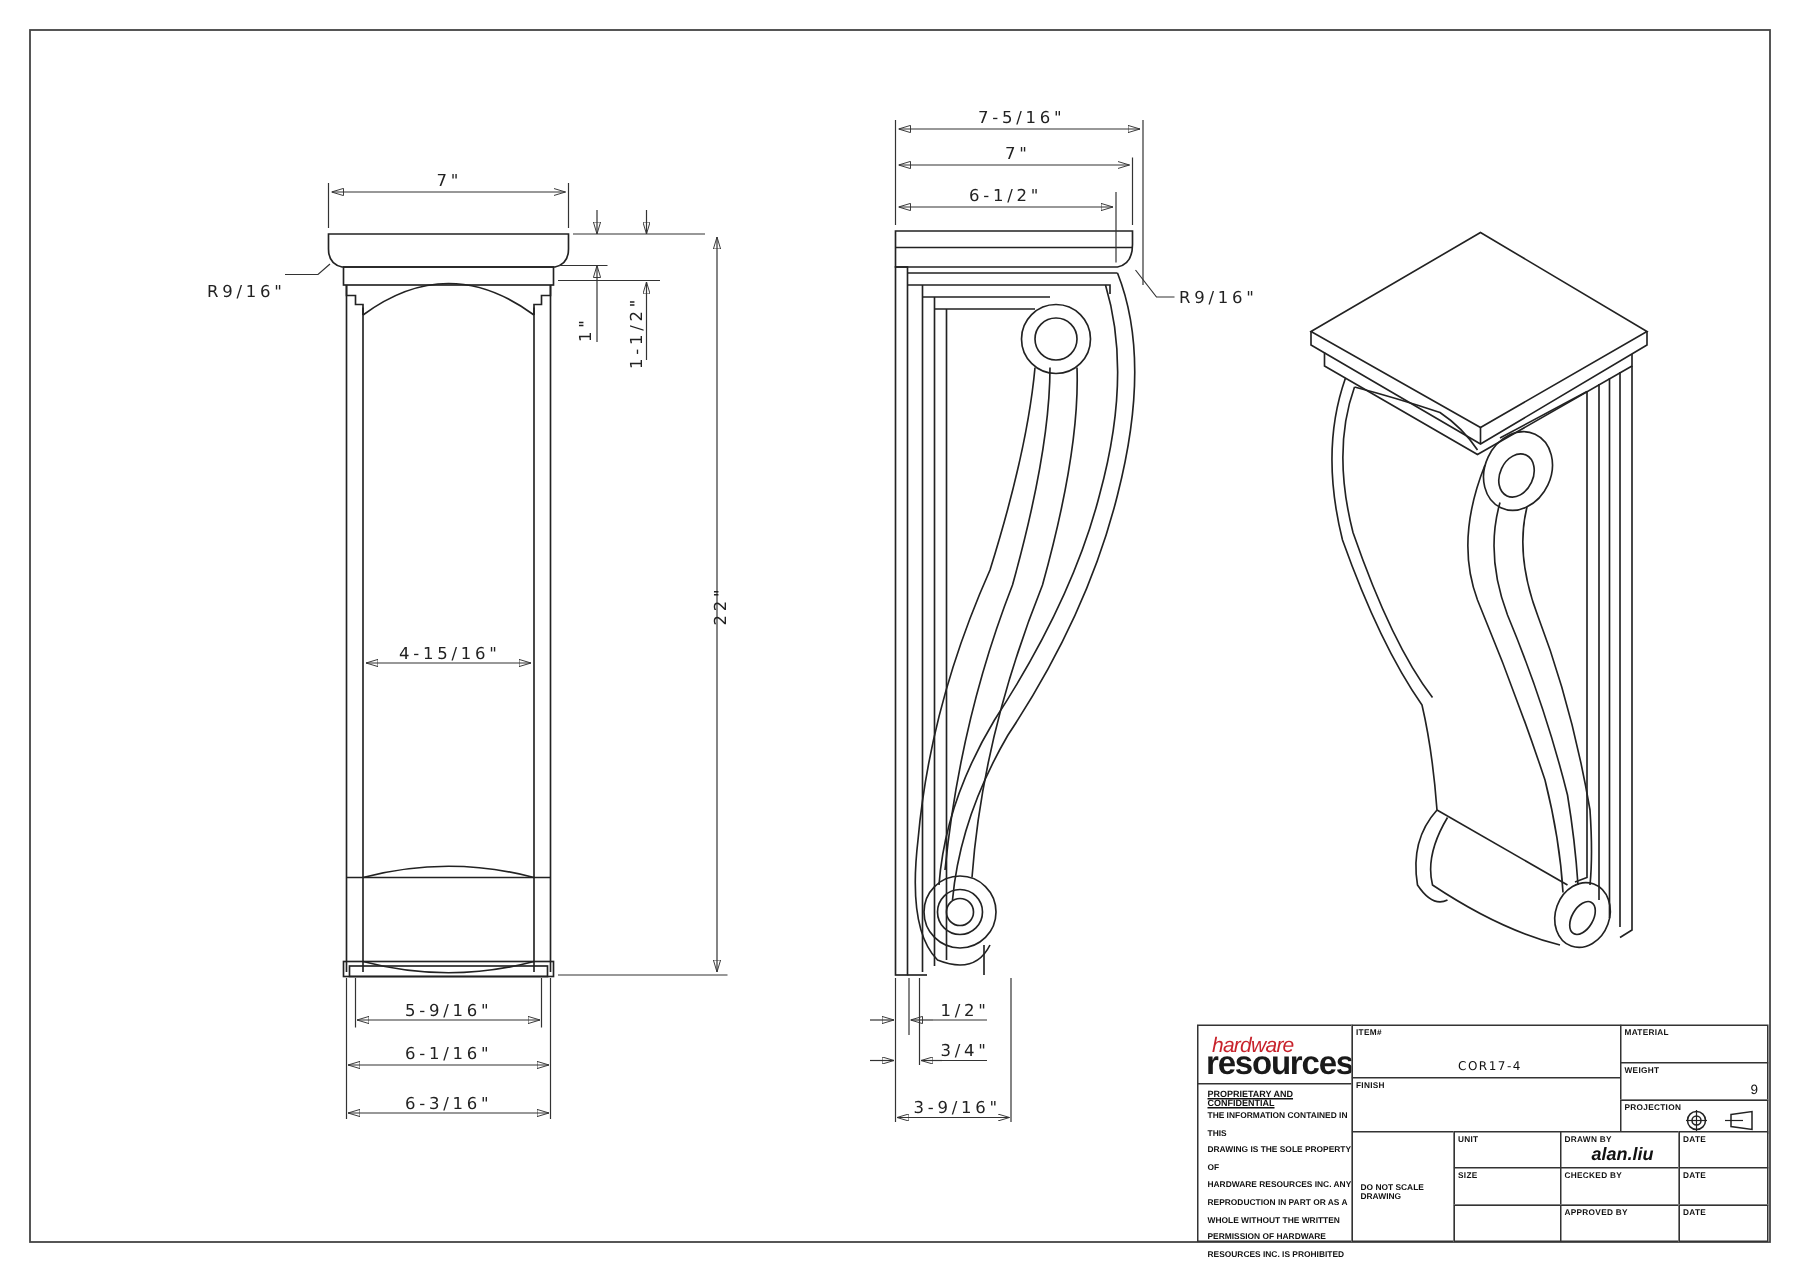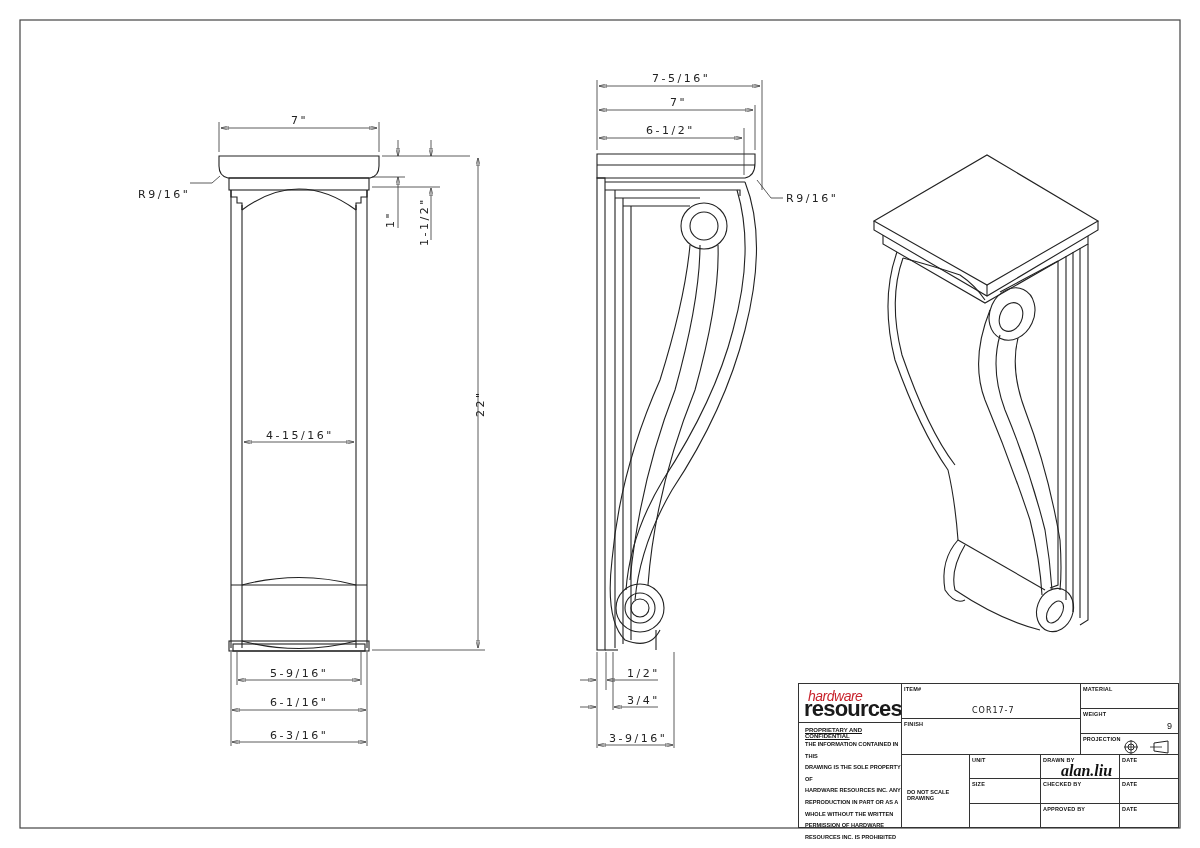--- a/index.html
+++ b/index.html
@@ -7,21 +7,21 @@
   .sheet { position:absolute; left:0; top:0; width:1200px; height:848px; }
   svg.drawing { position:absolute; left:0; top:0; }
   .dim { font-family:"DejaVu Sans", sans-serif; font-size:11px; fill:#222; letter-spacing:2.5px; }
   .tb { position:absolute; font-family:"Liberation Sans", sans-serif; color:#111;padding-left:41px; }
   .tb-lbl { font-size:5.5px; font-weight:bold; position:absolute; letter-spacing:0.2px; }
   .tb-cell { position:absolute; border:1px solid #333; box-sizing:border-box; background:#fff; }
   .notice { font-size:5.6px; font-weight:bold; line-height:11.6px; position:absolute; left:6px; top:16px; width:104px; }
   .prop-title { position:absolute; left:6px; top:4px; font-size:6px; font-weight:bold; text-decoration:underline; }
   .logo-hw { position:absolute; left:9px; top:4px; color:#c8232c; font-style:italic; font-size:14px; letter-spacing:-0.5px; }
   .logo-res { position:absolute; left:5px; top:12px; color:#1a1a1a; font-weight:bold; font-size:22px; letter-spacing:-0.8px; font-family:"Liberation Sans", sans-serif; }
-  .signature { position:absolute; font-family:Liberation Serif, serif; font-style:italic; font-weight:bold; font-size:16px; }
+  .signature { position:absolute; font-family:Liberation Sans, sans-serif; font-style:italic; font-weight:bold; font-size:12px; }
 </style>
 </head>
 <body>
 
 <div class="sheet">
 <svg class="drawing" width="1200" height="848" viewBox="0 0 1200 848" xmlns="http://www.w3.org/2000/svg">
   <defs>
     <marker id="arr" viewBox="0 0 10 6" refX="10" refY="3" markerWidth="10" markerHeight="6" orient="auto-start-reverse">
       <path d="M0,0 L10,3 L0,6 z" fill="none" stroke="#333" stroke-width="0.8"></path>
     </marker>
@@ -195,21 +195,21 @@
       <div>HARDWARE RESOURCES INC.  ANY</div>
       <div>REPRODUCTION IN PART OR AS A</div>
       <div>WHOLE  WITHOUT THE WRITTEN</div>
       <div>PERMISSION OF HARDWARE</div>
       <div>RESOURCES INC. IS PROHIBITED</div>
     </div>
   </div>
 
   <div class="tb-cell" style="left:103px; top:0; width:180px; height:36px;">
     <span class="tb-lbl" style="left:2px; top:2px;">ITEM#</span>
-    <span style="position:absolute; left:70px; top:22px; font-family:'DejaVu Sans',sans-serif; font-size:8px; letter-spacing:1px;">COR17-7</span>
+    <span style="position:absolute; left:70px; top:22px; font-family:'DejaVu Sans',sans-serif; font-size:8px; letter-spacing:1px;">COR17-4</span>
   </div>
 
   <div class="tb-cell" style="left:103px; top:35px; width:180px; height:37px;">
     <span class="tb-lbl" style="left:2px; top:2px;">FINISH</span>
   </div>
 
   <div class="tb-cell" style="left:282px; top:0; width:99px; height:26px;">
     <span class="tb-lbl" style="left:2px; top:2px;">MATERIAL</span>
   </div>
 

